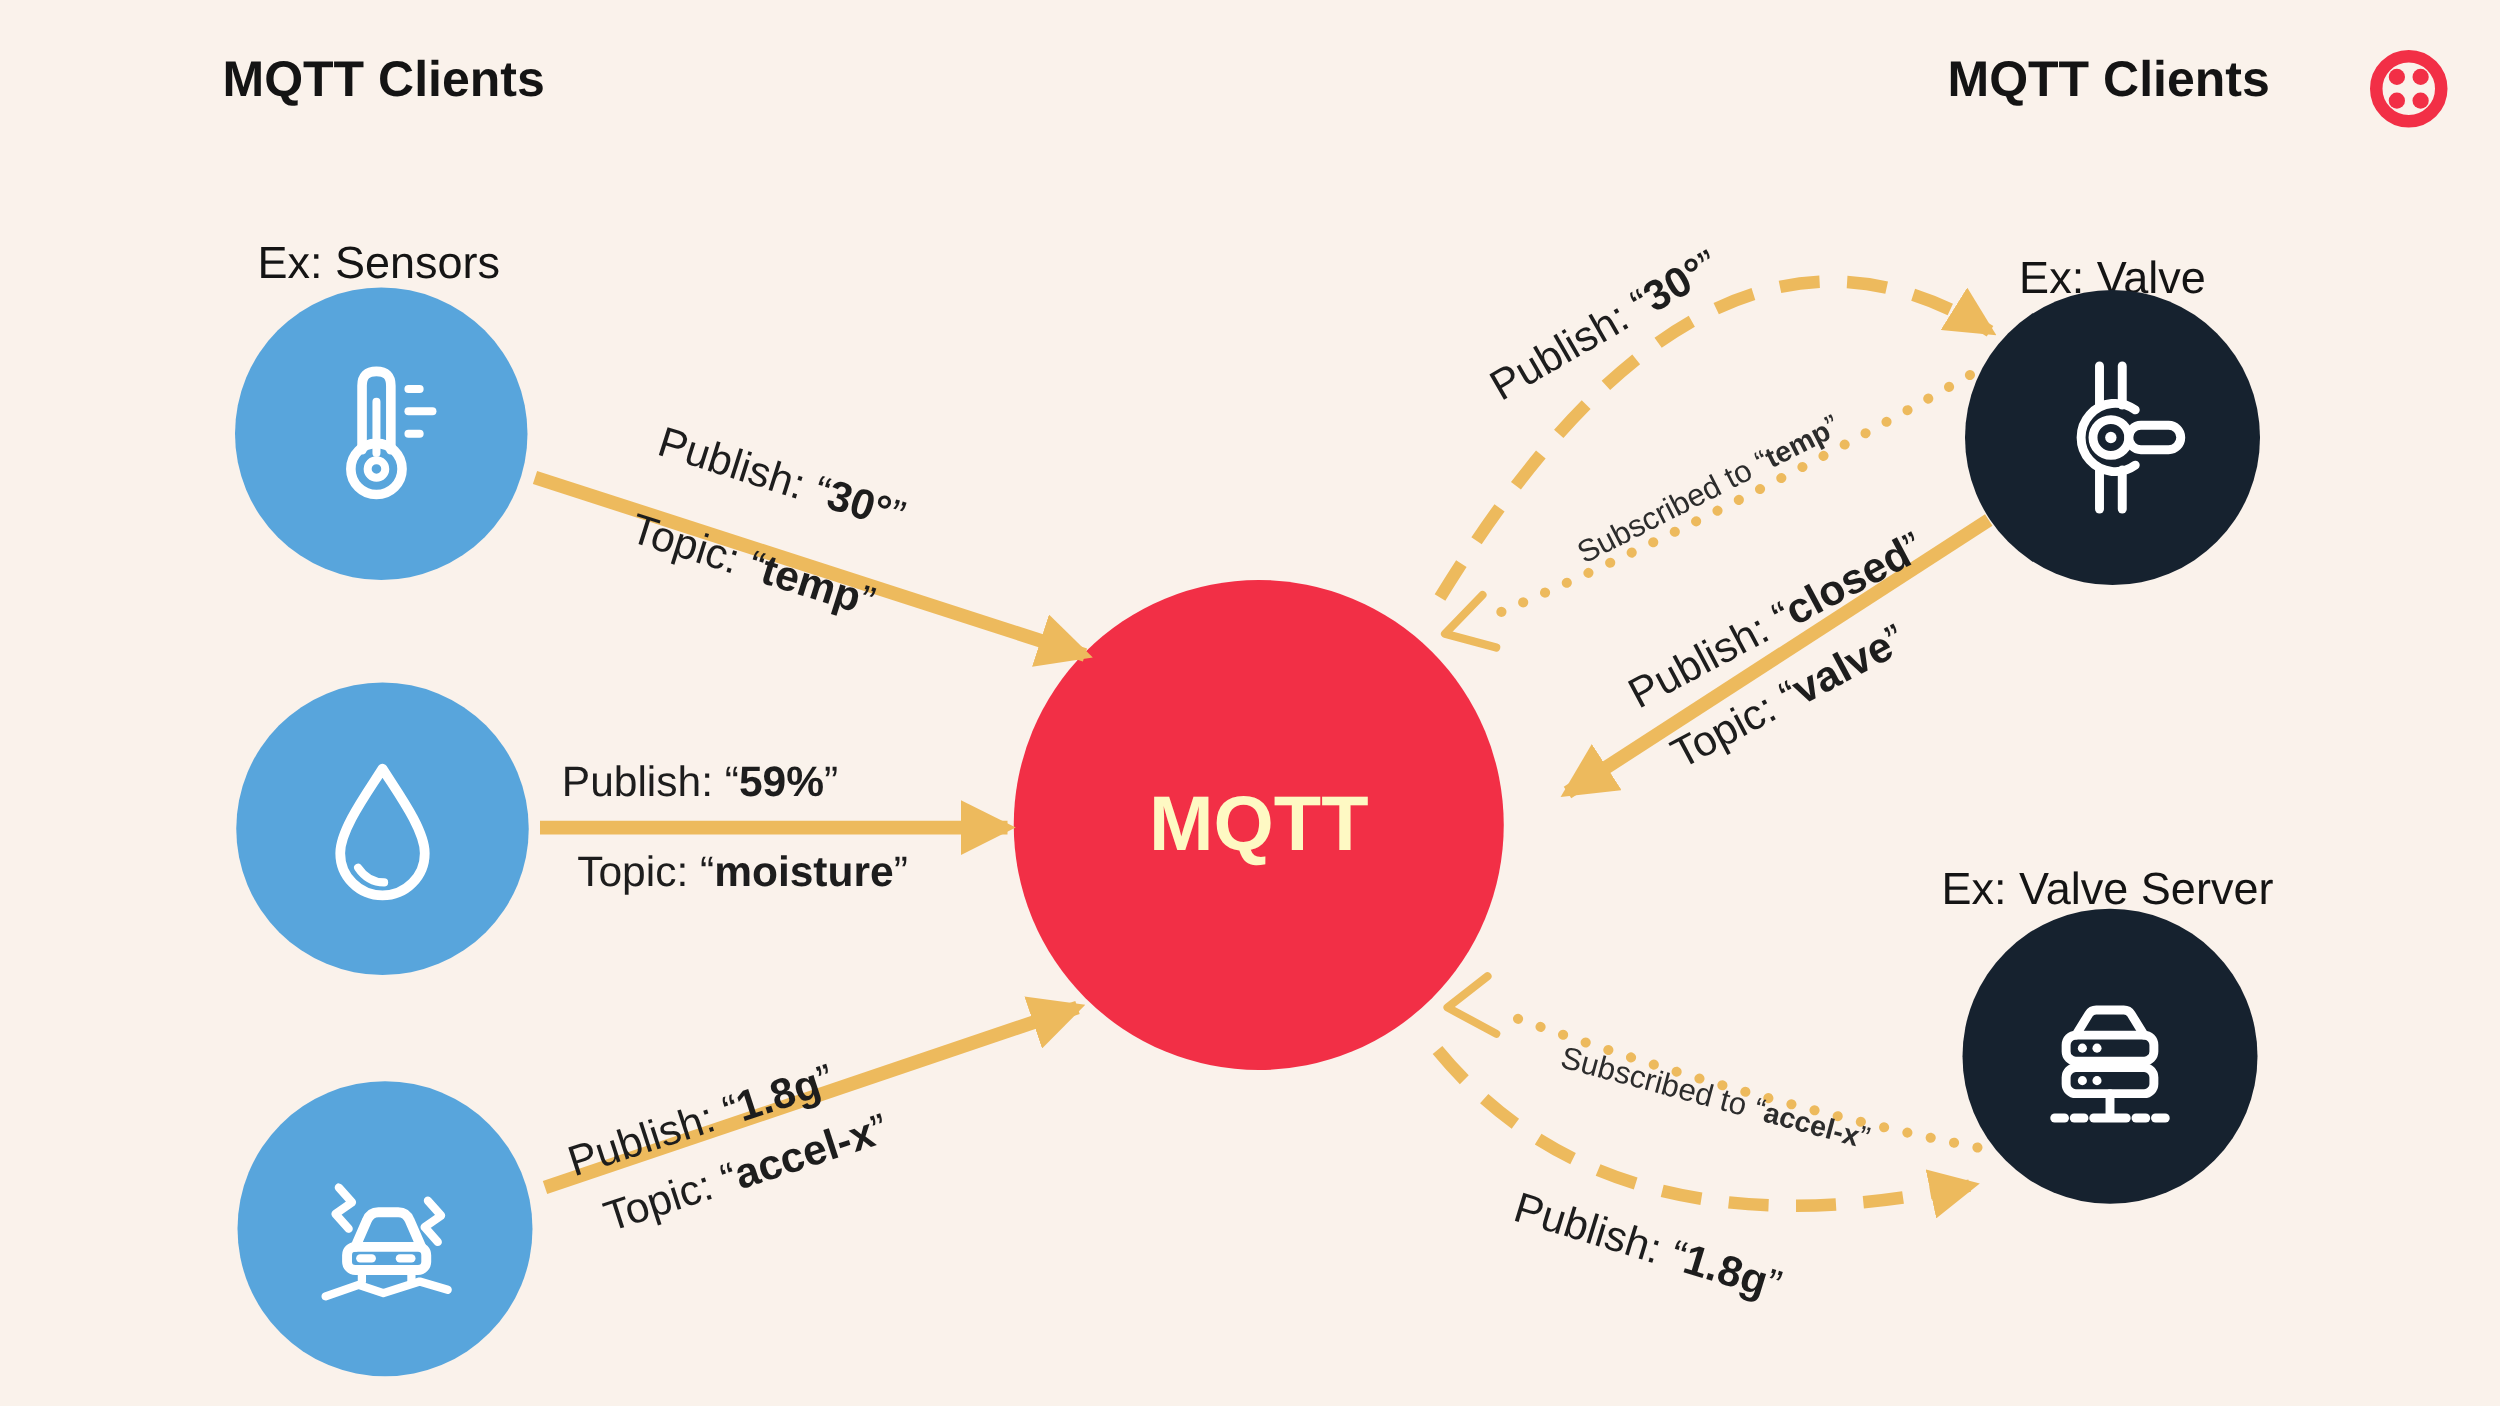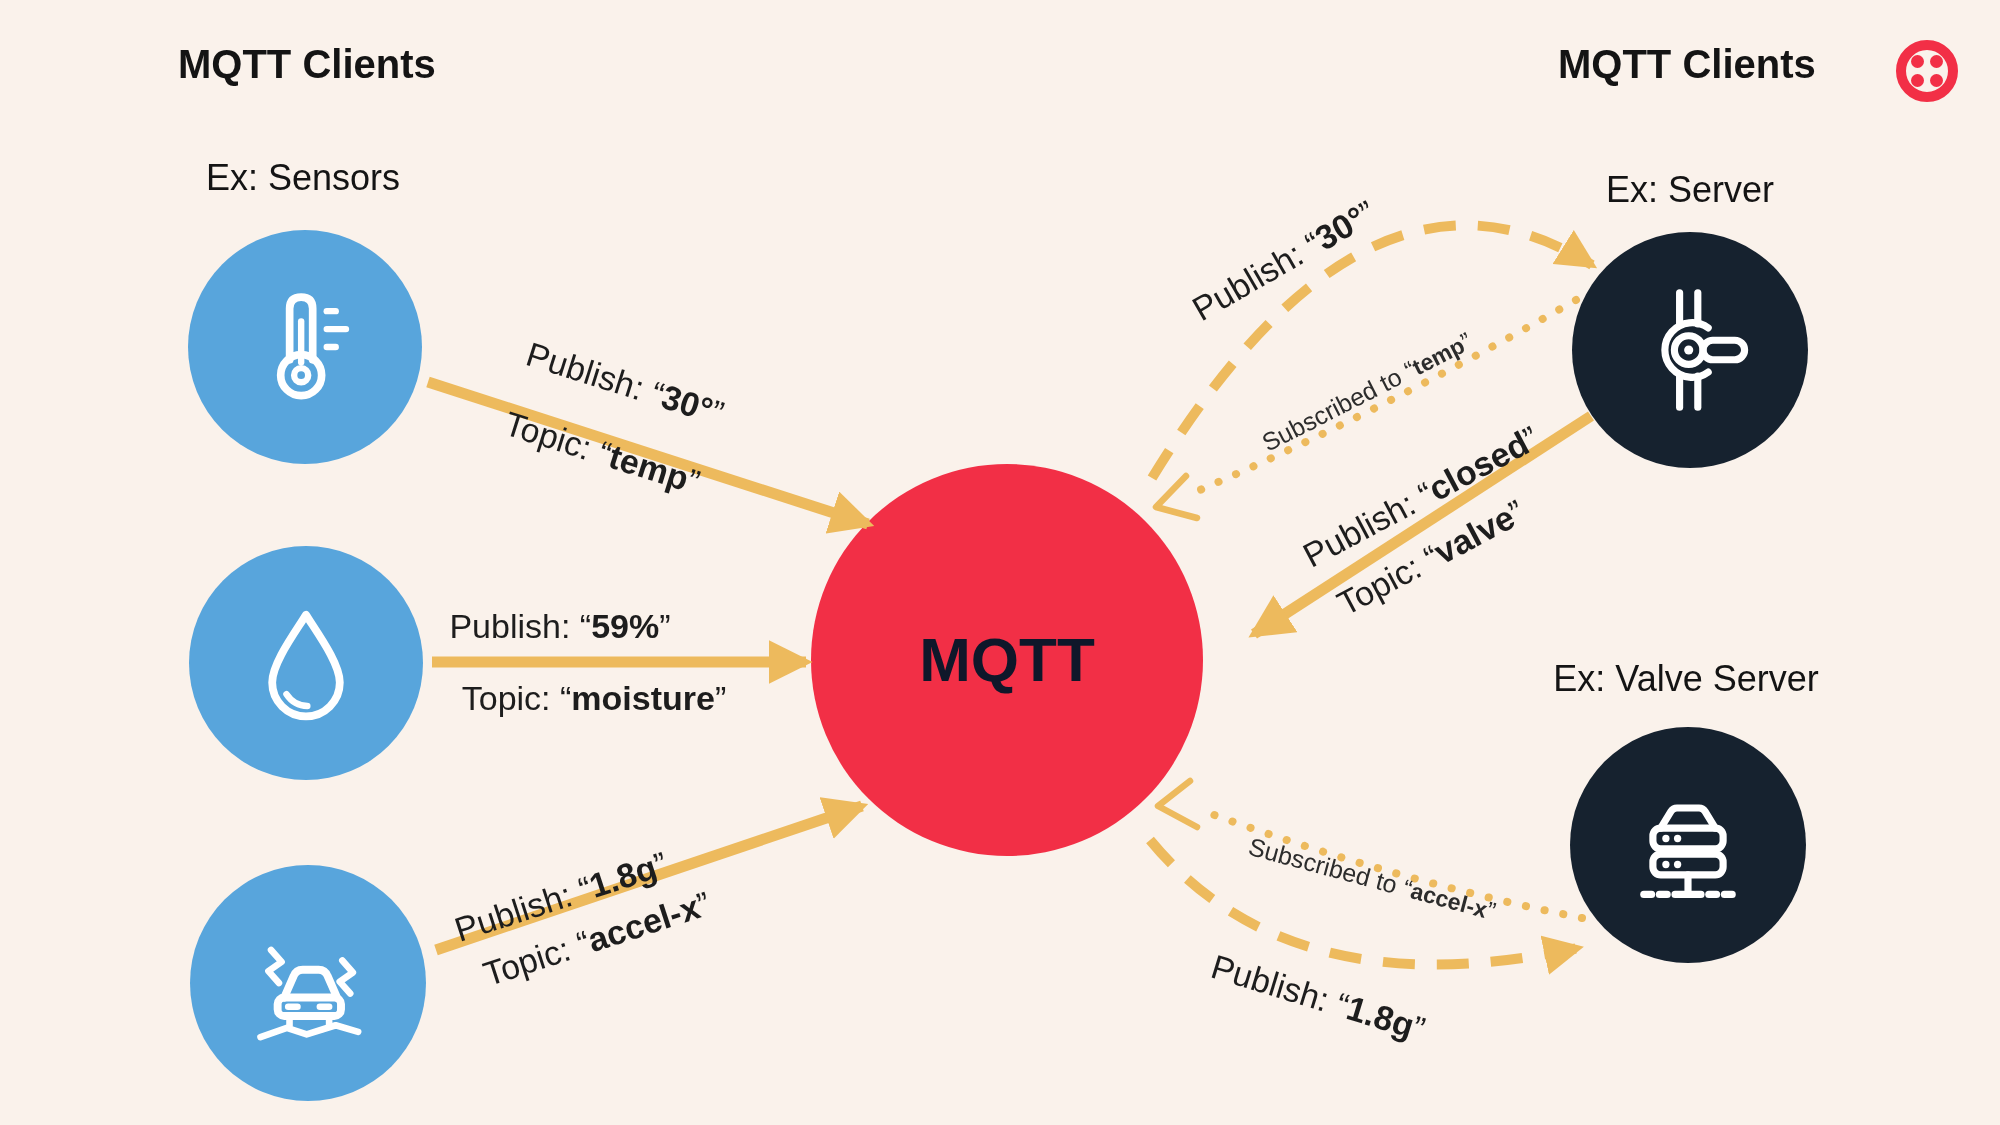--- a/index.html
+++ b/index.html
@@ -1,24 +1,24 @@
 <!DOCTYPE html>
 <html><head>
 <meta charset="utf-8">
 <style>
   html,body{margin:0;padding:0;background:#FAF2EB;}
   .canvas{position:relative;width:2000px;height:1125px;background:#FAF2EB;overflow:hidden;
           font-family:"Liberation Sans",sans-serif;color:#1c1c1c;}
   .heading{position:absolute;font-size:40px;font-weight:700;color:#141414;white-space:nowrap;}
-  .exlabel{position:absolute;transform:translate(-50%,-50%);font-size:36px;color:#141414;white-space:nowrap;}
+  .exlabel{position:absolute;transform:translate(-50%,-50%);font-size:36px;color:#141414;white-space:nowrap;margin-top:32px;}
   .circle{position:absolute;border-radius:50%;display:flex;align-items:center;justify-content:center;}
   .blue{background:#58A5DC;}
   .navy{background:#16222F;}
   .broker{background:#F22F46;}
-  .broker-text{color:#0f172a;font-weight:700;font-size:62px;line-height:1.22;text-align:center;}
+  .broker-text{color:#fef9c3;font-weight:700;font-size:62px;line-height:1.22;text-align:center;}
   .lbl{position:absolute;white-space:nowrap;font-size:34px;color:#1d1d1d;
        transform:translate(-50%,-50%) rotate(var(--r,0deg));}
   .lbl .b{font-weight:700;}
   .sub{font-size:25px;color:#2c2c2c;}
   .sub .b{font-weight:700;font-size:23px;}
   svg.overlay{position:absolute;left:0;top:0;}
   .solid{stroke:#EDBA5D;stroke-width:11;fill:none;}
   .dashed{stroke:#EDBA5D;stroke-width:10;fill:none;stroke-dasharray:32 22;}
   .dotted{stroke:#EDBA5D;stroke-width:8;fill:none;stroke-dasharray:0.1 19;stroke-linecap:round;}
   .chev{stroke:#EDBA5D;stroke-width:6.5;fill:none;stroke-linecap:round;stroke-linejoin:round;}
@@ -36,21 +36,21 @@
   <div class="heading" style="left:1558px;top:42px">MQTT Clients</div>
 
   <div class="logo">
     <span class="dot" style="left:5px;top:5px"></span>
     <span class="dot" style="left:24px;top:5px"></span>
     <span class="dot" style="left:5px;top:24px"></span>
     <span class="dot" style="left:24px;top:24px"></span>
   </div>
 
   <div class="exlabel" style="left:303px;top:178px">Ex: Sensors</div>
-  <div class="exlabel" style="left:1690px;top:190px">Ex: Server</div>
+  <div class="exlabel" style="left:1690px;top:190px">Ex: Valve</div>
   <div class="exlabel" style="left:1686px;top:679px">Ex: Valve Server</div>
 
   <div class="circle blue" style="left:188px;top:230px;width:234px;height:234px">
     <svg width="128" height="128" viewBox="0 0 100 100">
       <path class="ic" stroke-width="6" d="M38 60 V20 Q38 11 47 11 Q56 11 56 20 V60"></path>
       <circle class="ic" stroke-width="6" cx="47" cy="72" r="16"></circle>
       <line class="ic" stroke-width="5" x1="47" y1="30" x2="47" y2="62"></line>
       <circle class="ic" stroke-width="5" cx="47" cy="72" r="5.5"></circle>
       <line class="ic" stroke-width="5" x1="67" y1="22" x2="74" y2="22"></line>
       <line class="ic" stroke-width="5" x1="67" y1="36" x2="82" y2="36"></line>

